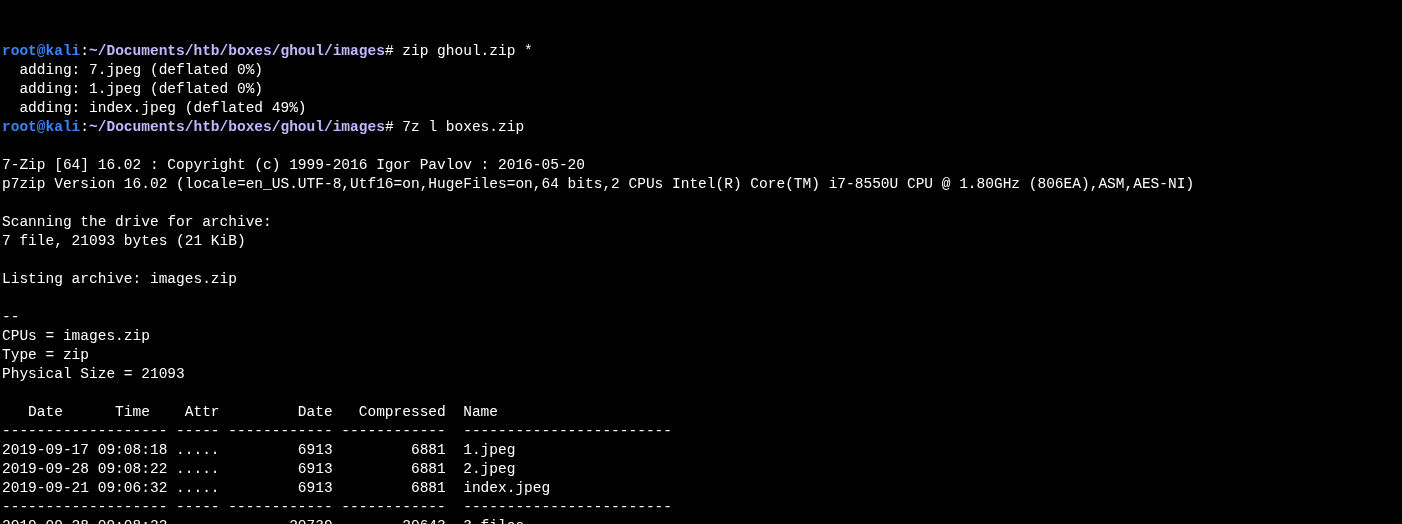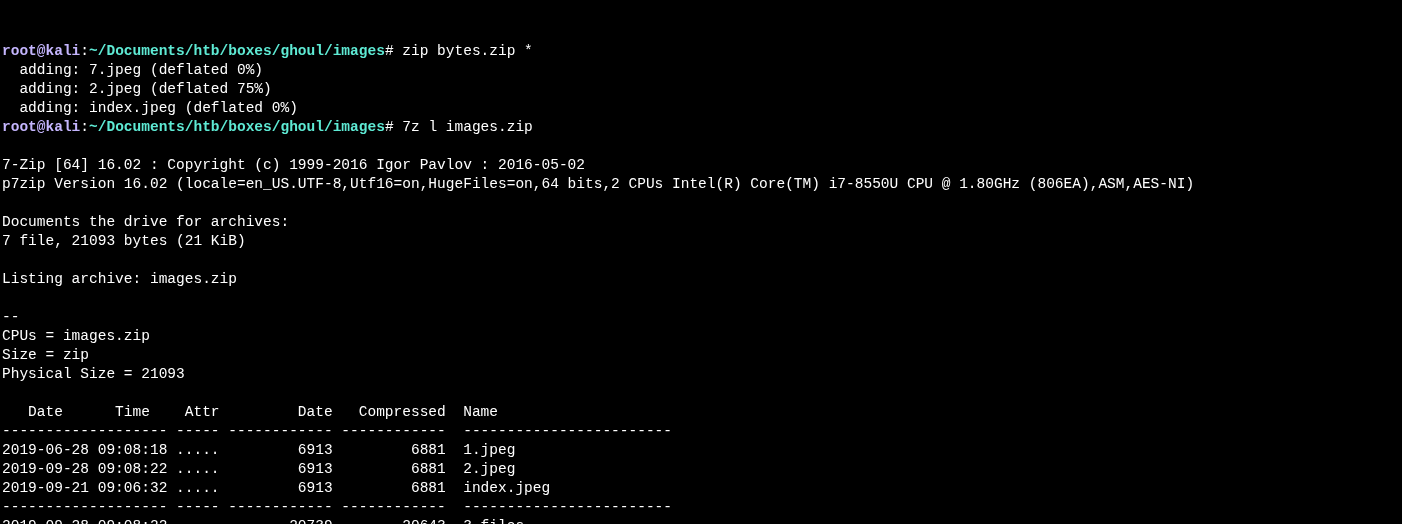--- a/index.html
+++ b/index.html
@@ -9,49 +9,49 @@
       font-family: "Consolas", "Monaco", "Courier New", monospace;
       font-size: 14.5px;
       line-height: 19px;
       color: #fff;
       white-space: pre;
       overflow-x: auto;
     }
     .term {
       padding: 4px 2px;
     }
-    .red { color: #c4b5fd; font-weight: bold; }
-    .blue { color: #5eead4; font-weight: bold; }
+    .red { color: #3b82f6; font-weight: bold; }
+    .blue { color: #c4b5fd; font-weight: bold; }
     .white { color: #fff; }
   </style>
 </head>
 <body>
 <div class="term"><span class="white"></span>
-<span class="red">root@kali</span><span class="white">:</span><span class="blue">~/Documents/htb/boxes/ghoul/images</span><span class="white"># </span><span class="white">zip bytes.zip *</span>
+<span class="red">root@kali</span><span class="white">:</span><span class="blue">~/Documents/htb/boxes/ghoul/images</span><span class="white"># </span><span class="white">zip ghoul.zip *</span>
 <span class="white">  adding: 7.jpeg (deflated 0%)</span>
-<span class="white">  adding: 2.jpeg (deflated 75%)</span>
-<span class="white">  adding: index.jpeg (deflated 0%)</span>
-<span class="red">root@kali</span><span class="white">:</span><span class="blue">~/Documents/htb/boxes/ghoul/images</span><span class="white"># </span><span class="white">7z l images.zip</span>
+<span class="white">  adding: 1.jpeg (deflated 0%)</span>
+<span class="white">  adding: index.jpeg (deflated 49%)</span>
+<span class="red">root@kali</span><span class="white">:</span><span class="blue">~/Documents/htb/boxes/ghoul/images</span><span class="white"># </span><span class="white">7z l boxes.zip</span>
 
-<span class="white">7-Zip [64] 16.02 : Copyright (c) 1999-2016 Igor Pavlov : 2016-05-02</span>
+<span class="white">7-Zip [64] 16.02 : Copyright (c) 1999-2016 Igor Pavlov : 2016-05-20</span>
 <span class="white">p7zip Version 16.02 (locale=en_US.UTF-8,Utf16=on,HugeFiles=on,64 bits,2 CPUs Intel(R) Core(TM) i7-8550U CPU @ 1.80GHz (806EA),ASM,AES-NI)</span>
 
-<span class="white">Documents the drive for archives:</span>
+<span class="white">Scanning the drive for archive:</span>
 <span class="white">7 file, 21093 bytes (21 KiB)</span>
 
 <span class="white">Listing archive: images.zip</span>
 
 <span class="white">--</span>
 <span class="white">CPUs = images.zip</span>
-<span class="white">Size = zip</span>
+<span class="white">Type = zip</span>
 <span class="white">Physical Size = 21093</span>
 
 <span class="white">   Date      Time    Attr         Date   Compressed  Name</span>
 <span class="white">------------------- ----- ------------ ------------  ------------------------</span>
-<span class="white">2019-06-28 09:08:18 .....         6913         6881  1.jpeg</span>
+<span class="white">2019-09-17 09:08:18 .....         6913         6881  1.jpeg</span>
 <span class="white">2019-09-28 09:08:22 .....         6913         6881  2.jpeg</span>
 <span class="white">2019-09-21 09:06:32 .....         6913         6881  index.jpeg</span>
 <span class="white">------------------- ----- ------------ ------------  ------------------------</span>
 <span class="white">2019-09-28 09:08:22              20739        20643  3 files</span>
 <span class="white"></span></div>
 
 
 
 
 

